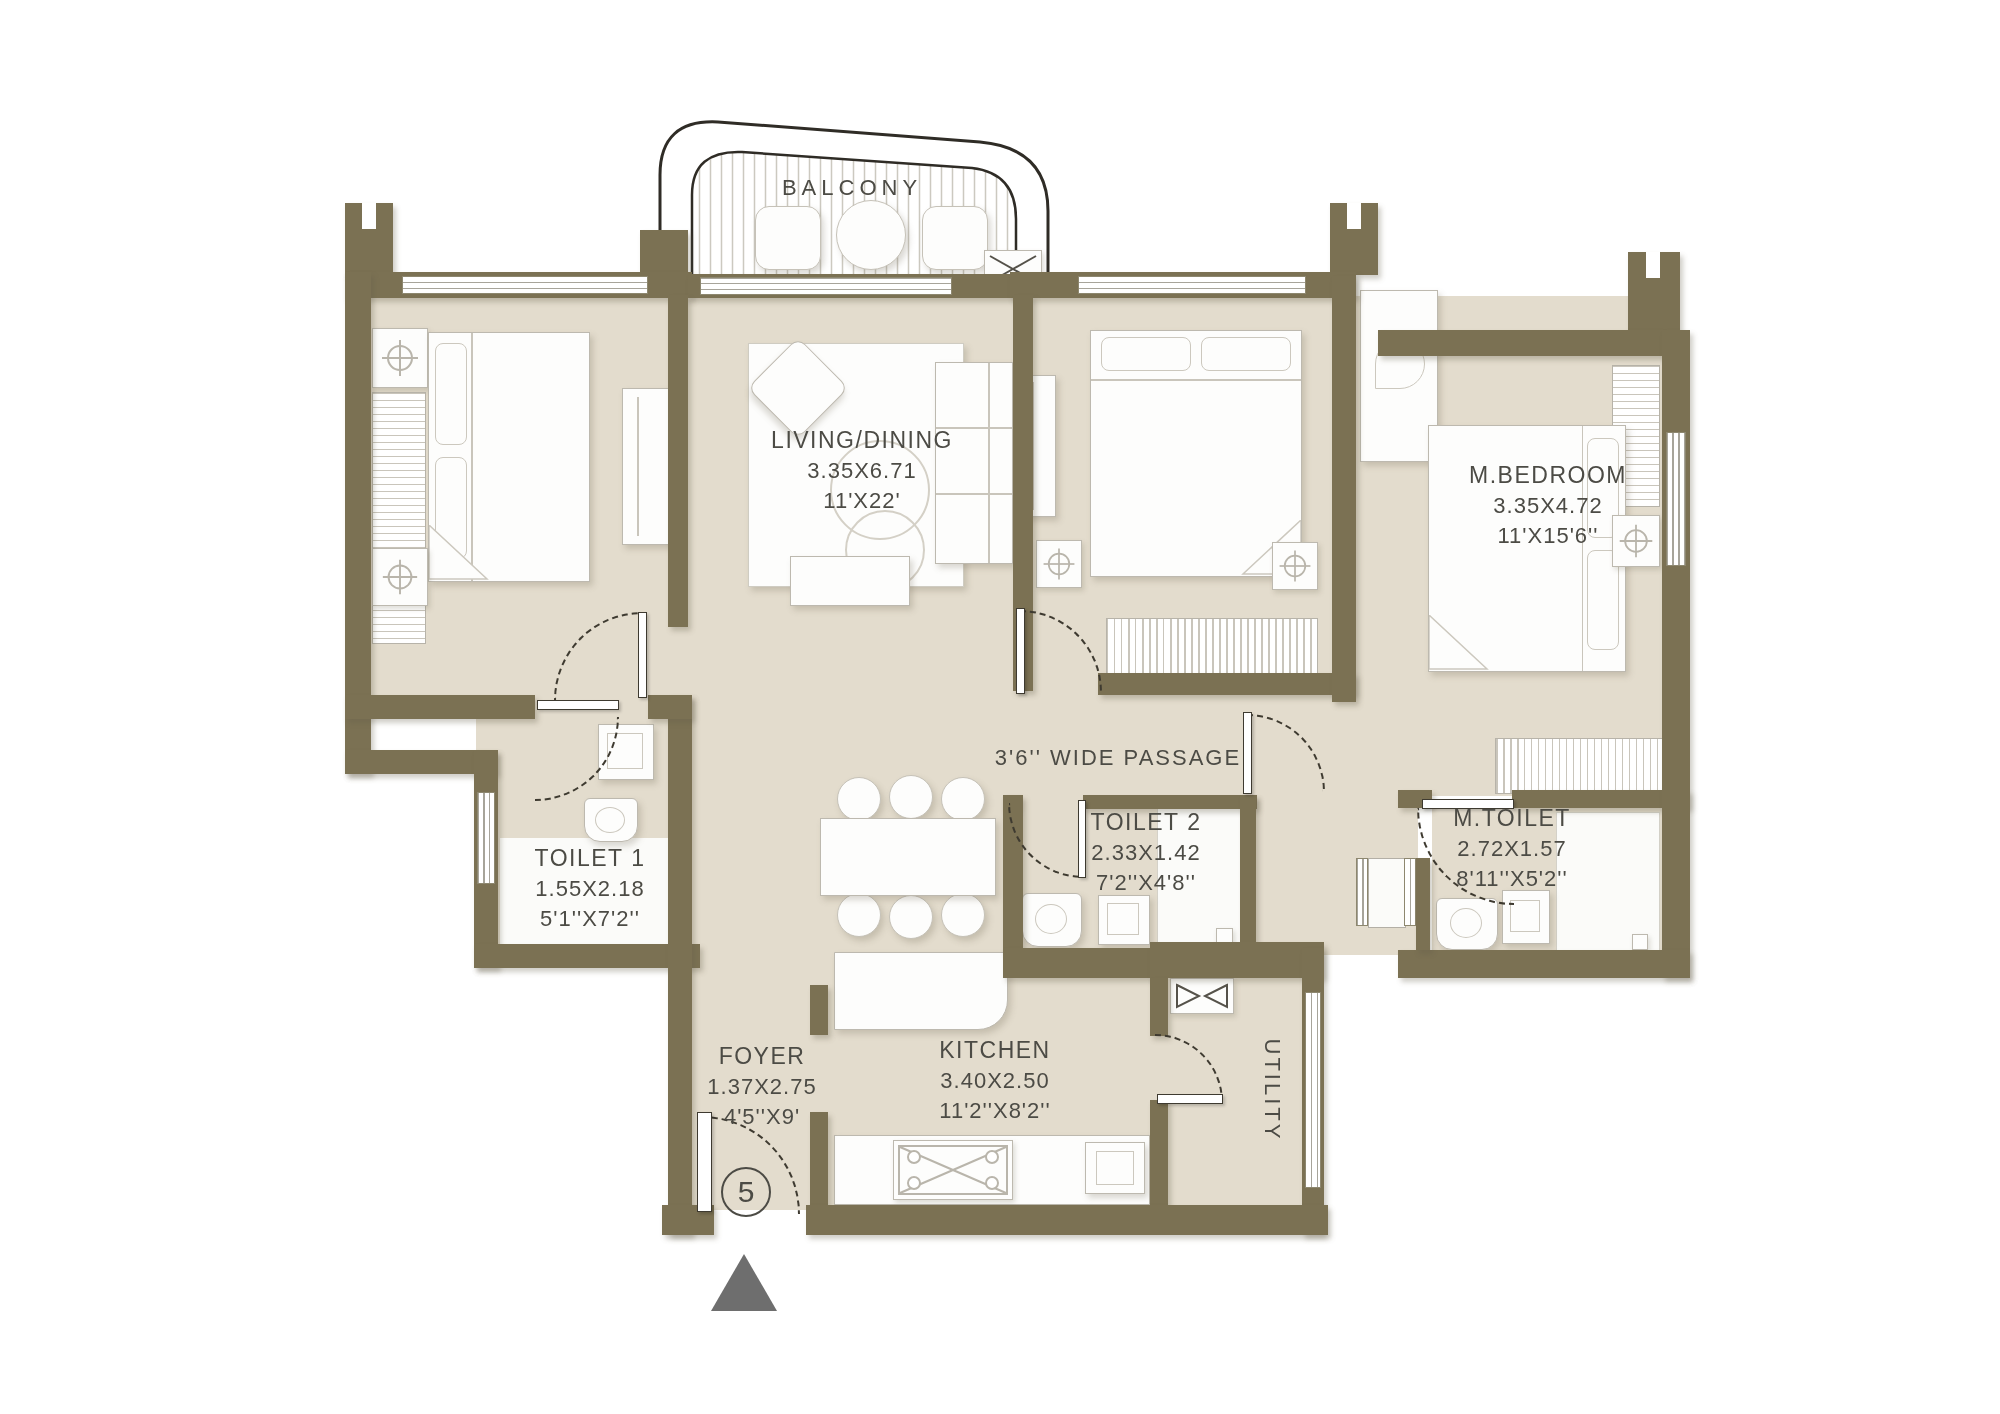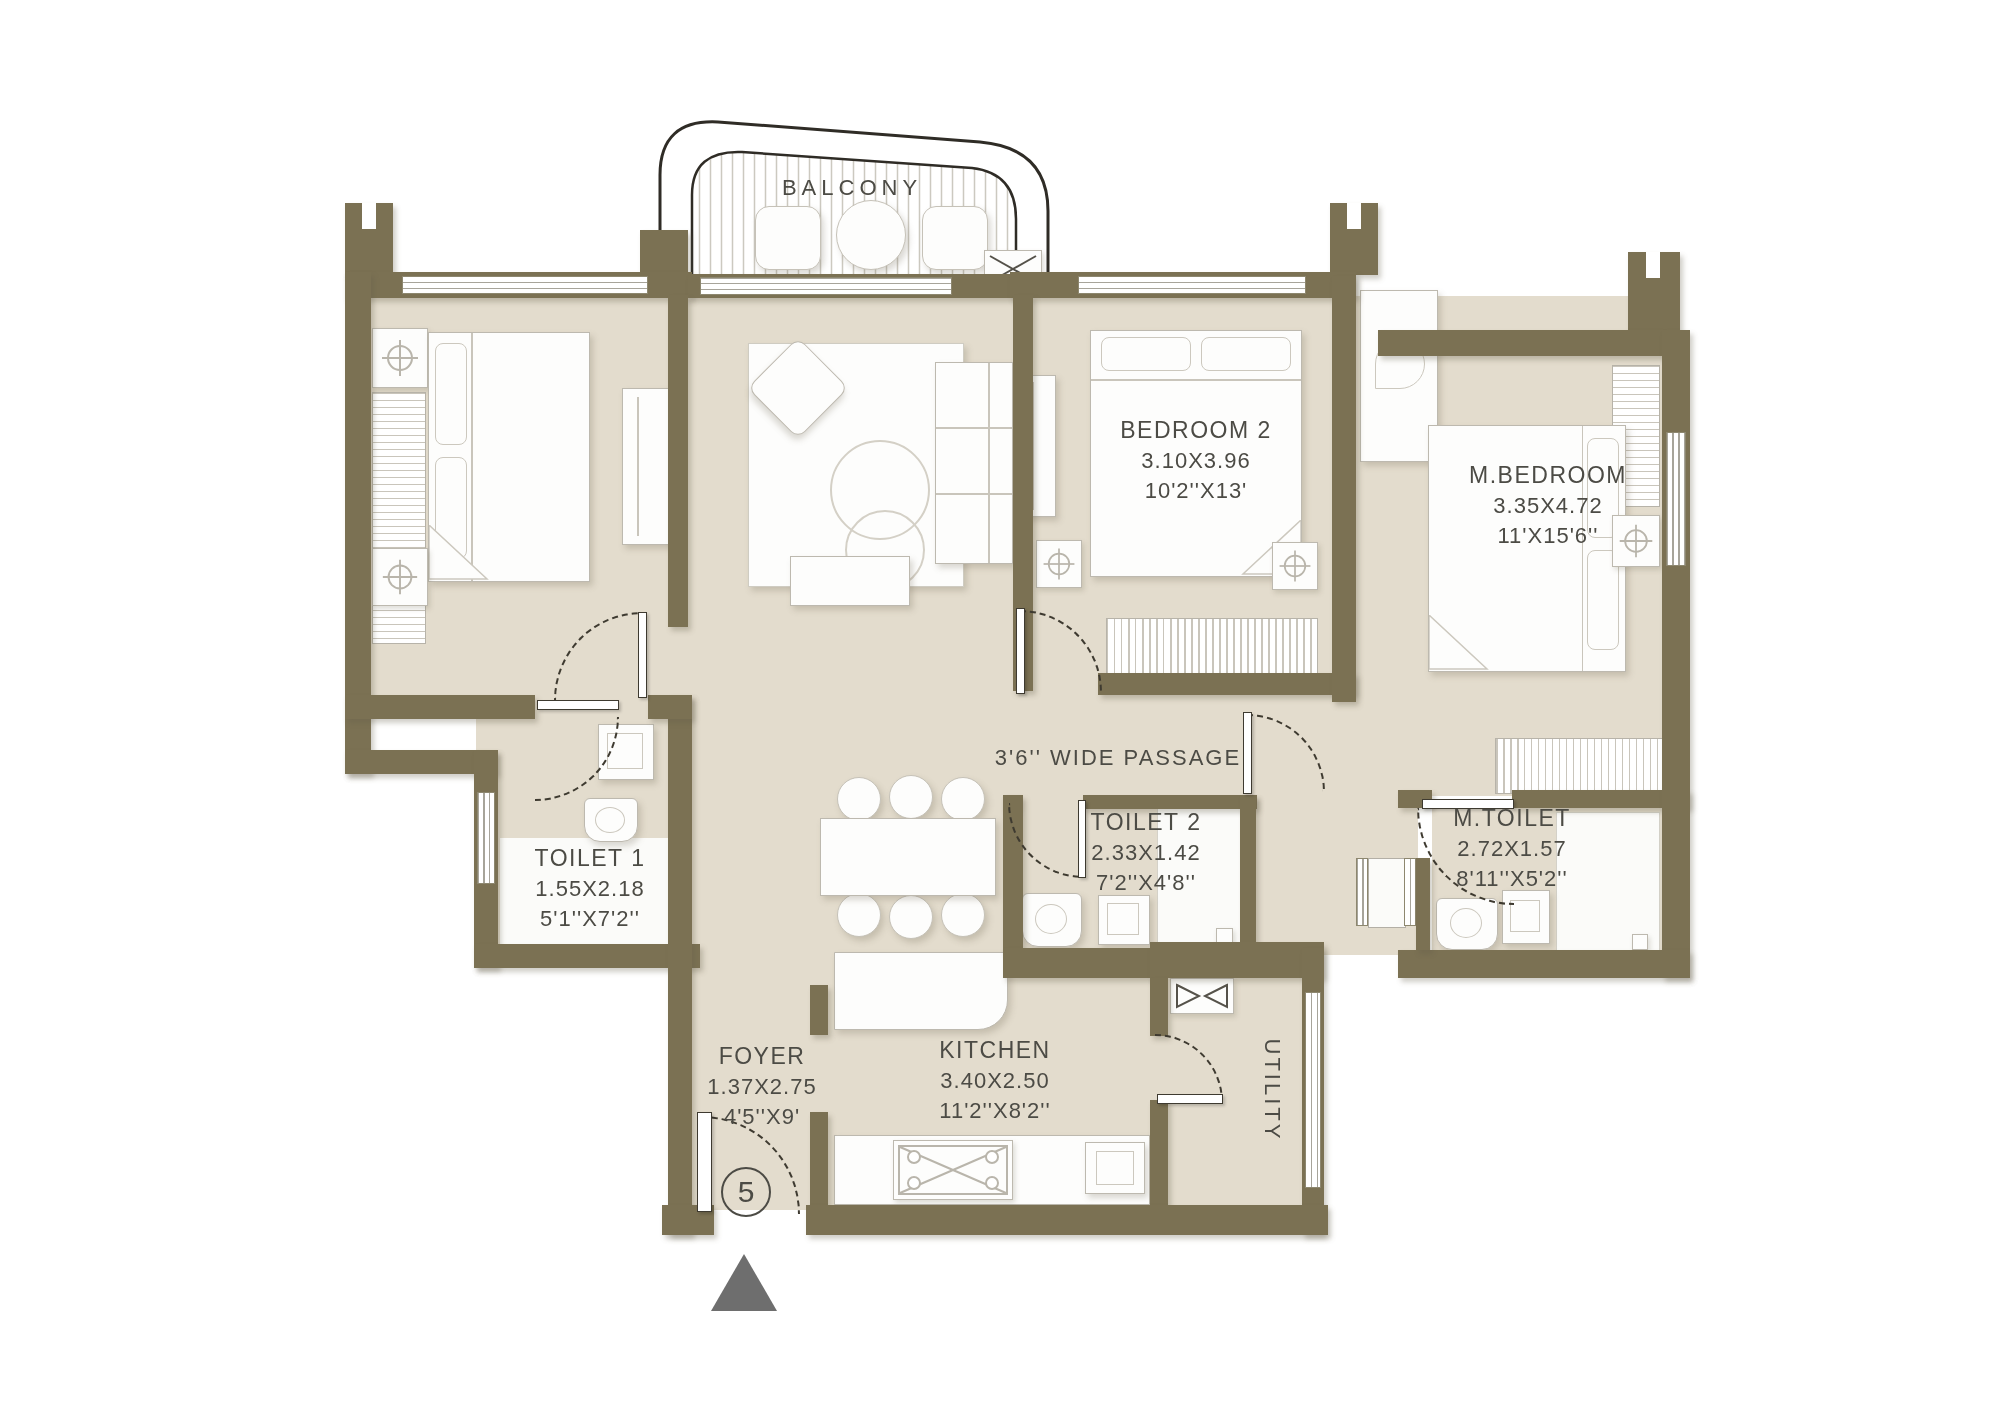--- a/index.html
+++ b/index.html
@@ -305,26 +305,26 @@
 
   <div class="arc tr" style="left:1155px;top:1034px;width:66px;height:66px;z-index:20;"></div>
   <div class="leaf" style="left:1157px;top:1094px;width:64px;height:8px;z-index:21;"></div>
 
   <div class="arc tr" style="left:702px;top:1116px;width:96px;height:96px;z-index:20;"></div>
   <div class="leaf" style="left:697px;top:1112px;width:13px;height:98px;z-index:21;"></div>
 
   <div class="single" style="left:852px;top:188px;letter-spacing:5px;">BALCONY</div>
 
 
-
-  <div class="rlabel" style="left:1196px;top:460px;">
-    <div class="rname">BEDROOM 2</div>
-    <div class="rdim">3.10X3.96</div>
-    <div class="rdim">10'2''X13'</div>
-  </div>
+  <div class="rlabel" style="left:862px;top:470px;">
+    <div class="rname">LIVING/DINING</div>
+    <div class="rdim">3.35X6.71</div>
+    <div class="rdim">11'X22'</div>
+  </div>
+
 
   <div class="rlabel" style="left:1548px;top:505px;">
     <div class="rname">M.BEDROOM</div>
     <div class="rdim">3.35X4.72</div>
     <div class="rdim">11'X15'6''</div>
   </div>
 
   <div class="rlabel" style="left:590px;top:888px;">
     <div class="rname">TOILET 1</div>
     <div class="rdim">1.55X2.18</div>

